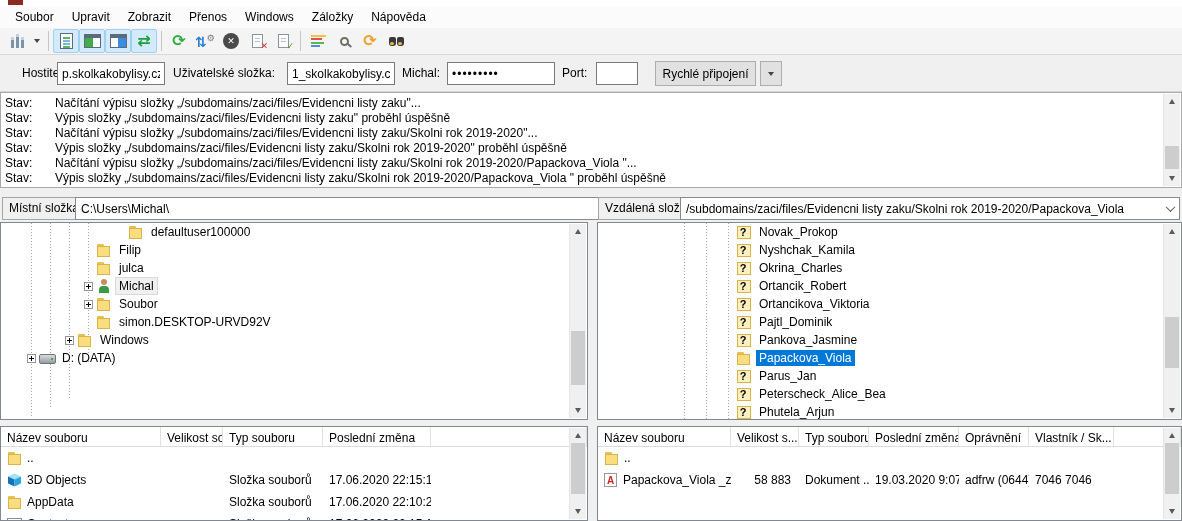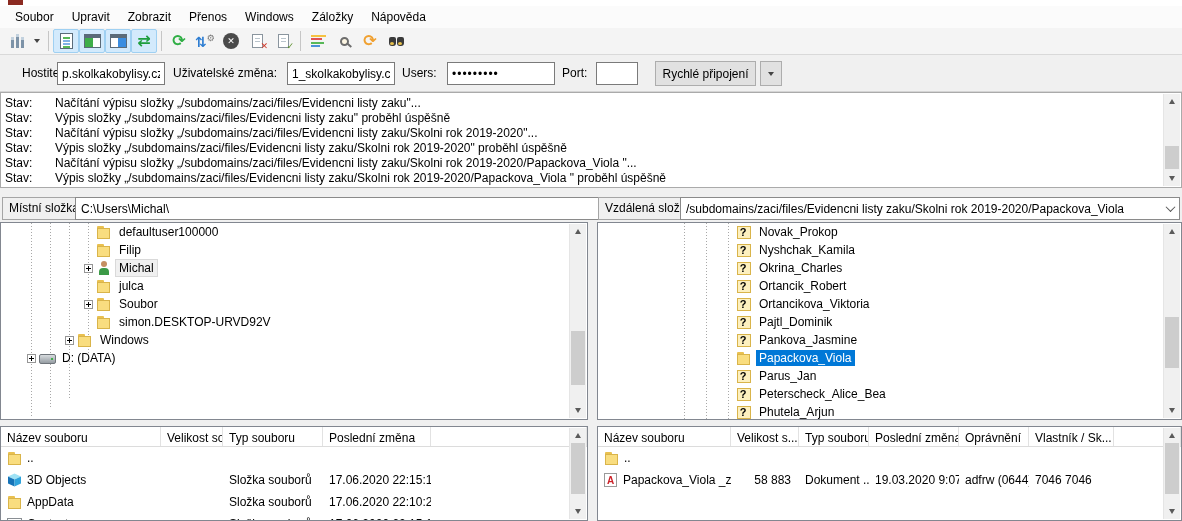--- a/index.html
+++ b/index.html
@@ -207,23 +207,23 @@
         <span class="tb-bino">
           <i></i>
           <i></i>
         </span>
       </div>
     </div>
 
   <div id="qc">
     <span class="qc-label" style="left:22px">Hostitel:</span>
     <input class="qc-input" style="left: 57px; width: 108px;" value="p.skolkakobylisy.cz">
-    <span class="qc-label" style="left:173px">Uživatelské změna:</span>
+    <span class="qc-label" style="left:173px">Uživatelské složka:</span>
     <input class="qc-input" style="left: 287px; width: 108px;" value="1_skolkakobylisy.cz">
-    <span class="qc-label" style="left:402px">Users:</span>
+    <span class="qc-label" style="left:402px">Michal:</span>
     <input class="qc-input" style="left: 447px; width: 108px; letter-spacing: 1px;" value="•••••••••">
     <span class="qc-label" style="left:562px">Port:</span>
     <input class="qc-input" style="left: 596px; width: 42px;" value="">
     <button id="qc-connect">Rychlé připojení</button>
     <span id="qc-drop">
         <i class="tri-dn-s"></i>
       </span>
   </div>
 
   <div id="log">
@@ -278,39 +278,39 @@
           <i class="chev"></i>
         </span>
     </div>
   </div>
 
   <div id="ltree" class="panel">
       <div class="guide" style="left: 30px; height: 194px;"></div>
       <div class="guide" style="left: 49px; height: 185px;"></div>
       <div class="guide" style="left: 68px; height: 176px;"></div>
       <div class="guide" style="left: 87px; height: 140px;"></div>
+      <div class="tree-row" style="padding-left: 115px;">
+        <span class="exp-gap"></span>
+        <span class="fico folder"></span>
+        <span class="tree-label">defaultuser100000</span>
+      </div>
       <div class="tree-row" style="padding-left: 83px;">
         <span class="exp-gap"></span>
         <span class="fico folder"></span>
-        <span class="tree-label">defaultuser100000</span>
+        <span class="tree-label">Filip</span>
       </div>
       <div class="tree-row" style="padding-left: 83px;">
         <span class="exp-gap"></span>
         <span class="fico folder"></span>
-        <span class="tree-label">Filip</span>
+        <span class="tree-label">julca</span>
       </div>
       <div class="tree-row" style="padding-left: 83px;">
         <span class="exp"></span>
         <span class="fico user"></span>
         <span class="tree-label foc">Michal</span>
-      </div>
-      <div class="tree-row" style="padding-left: 83px;">
-        <span class="exp-gap"></span>
-        <span class="fico folder"></span>
-        <span class="tree-label">julca</span>
       </div>
       <div class="tree-row" style="padding-left: 83px;">
         <span class="exp"></span>
         <span class="fico folder"></span>
         <span class="tree-label">Soubor</span>
       </div>
       <div class="tree-row" style="padding-left: 83px;">
         <span class="exp-gap"></span>
         <span class="fico folder"></span>
         <span class="tree-label">simon.DESKTOP-URVD92V</span>

